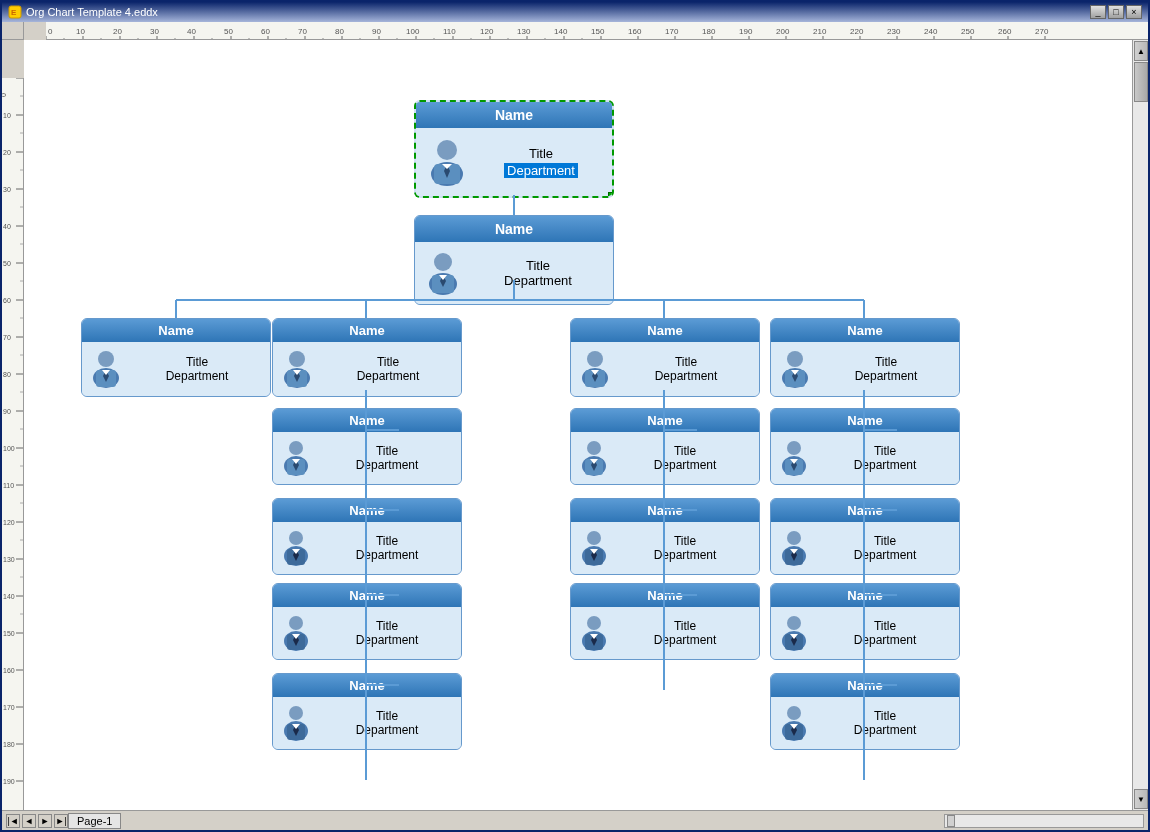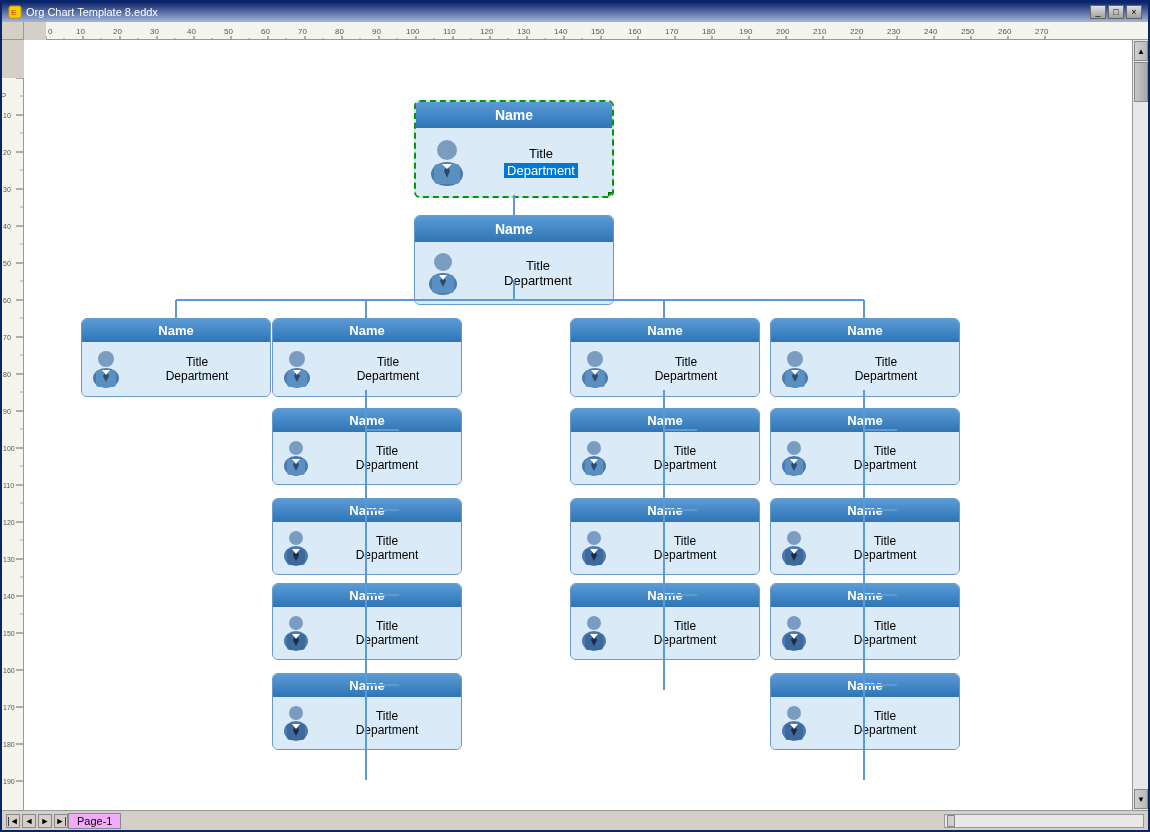--- a/index.html
+++ b/index.html
@@ -71,38 +71,38 @@
     }
     .page-nav-btn {
       width: 14px; height: 14px;
       background: #d4d0c8;
       border: 1px solid #888;
       font-size: 9px;
       display: flex; align-items: center; justify-content: center;
       cursor: pointer;
     }
     .page-tab {
-      background: #f0abfc;
+      background: #e5e5e5;
       border: 1px solid #888;
       padding: 1px 8px;
       font-size: 11px;
       cursor: pointer;
     }
   </style>
 </head>
 <body>
 
 <div class="app-window">
 
   <div class="title-bar">
     <svg class="title-bar-icon" viewBox="0 0 14 14" fill="none">
       <rect x="1" y="1" width="12" height="12" rx="2" fill="#ffcc00" stroke="#cc9900"></rect>
       <text x="3" y="10" font-size="8" fill="#cc6600" font-weight="bold">E</text>
     </svg>
-    <span class="title-bar-title">Org Chart Template 8.eddx</span>
+    <span class="title-bar-title">Org Chart Template 4.eddx</span>
     <div class="title-bar-controls">
       <div class="title-bar-btn">_</div>
       <div class="title-bar-btn">□</div>
       <div class="title-bar-btn">×</div>
     </div>
   </div>
 
   <div style="display:flex; height:18px; background:#d4d0c8;">
     <div style="width:22px; background:#d4d0c8; border-right:1px solid #999; border-bottom:1px solid #999;"></div>
     <div class="ruler-h" style="flex:1; position:relative; overflow:hidden;">

